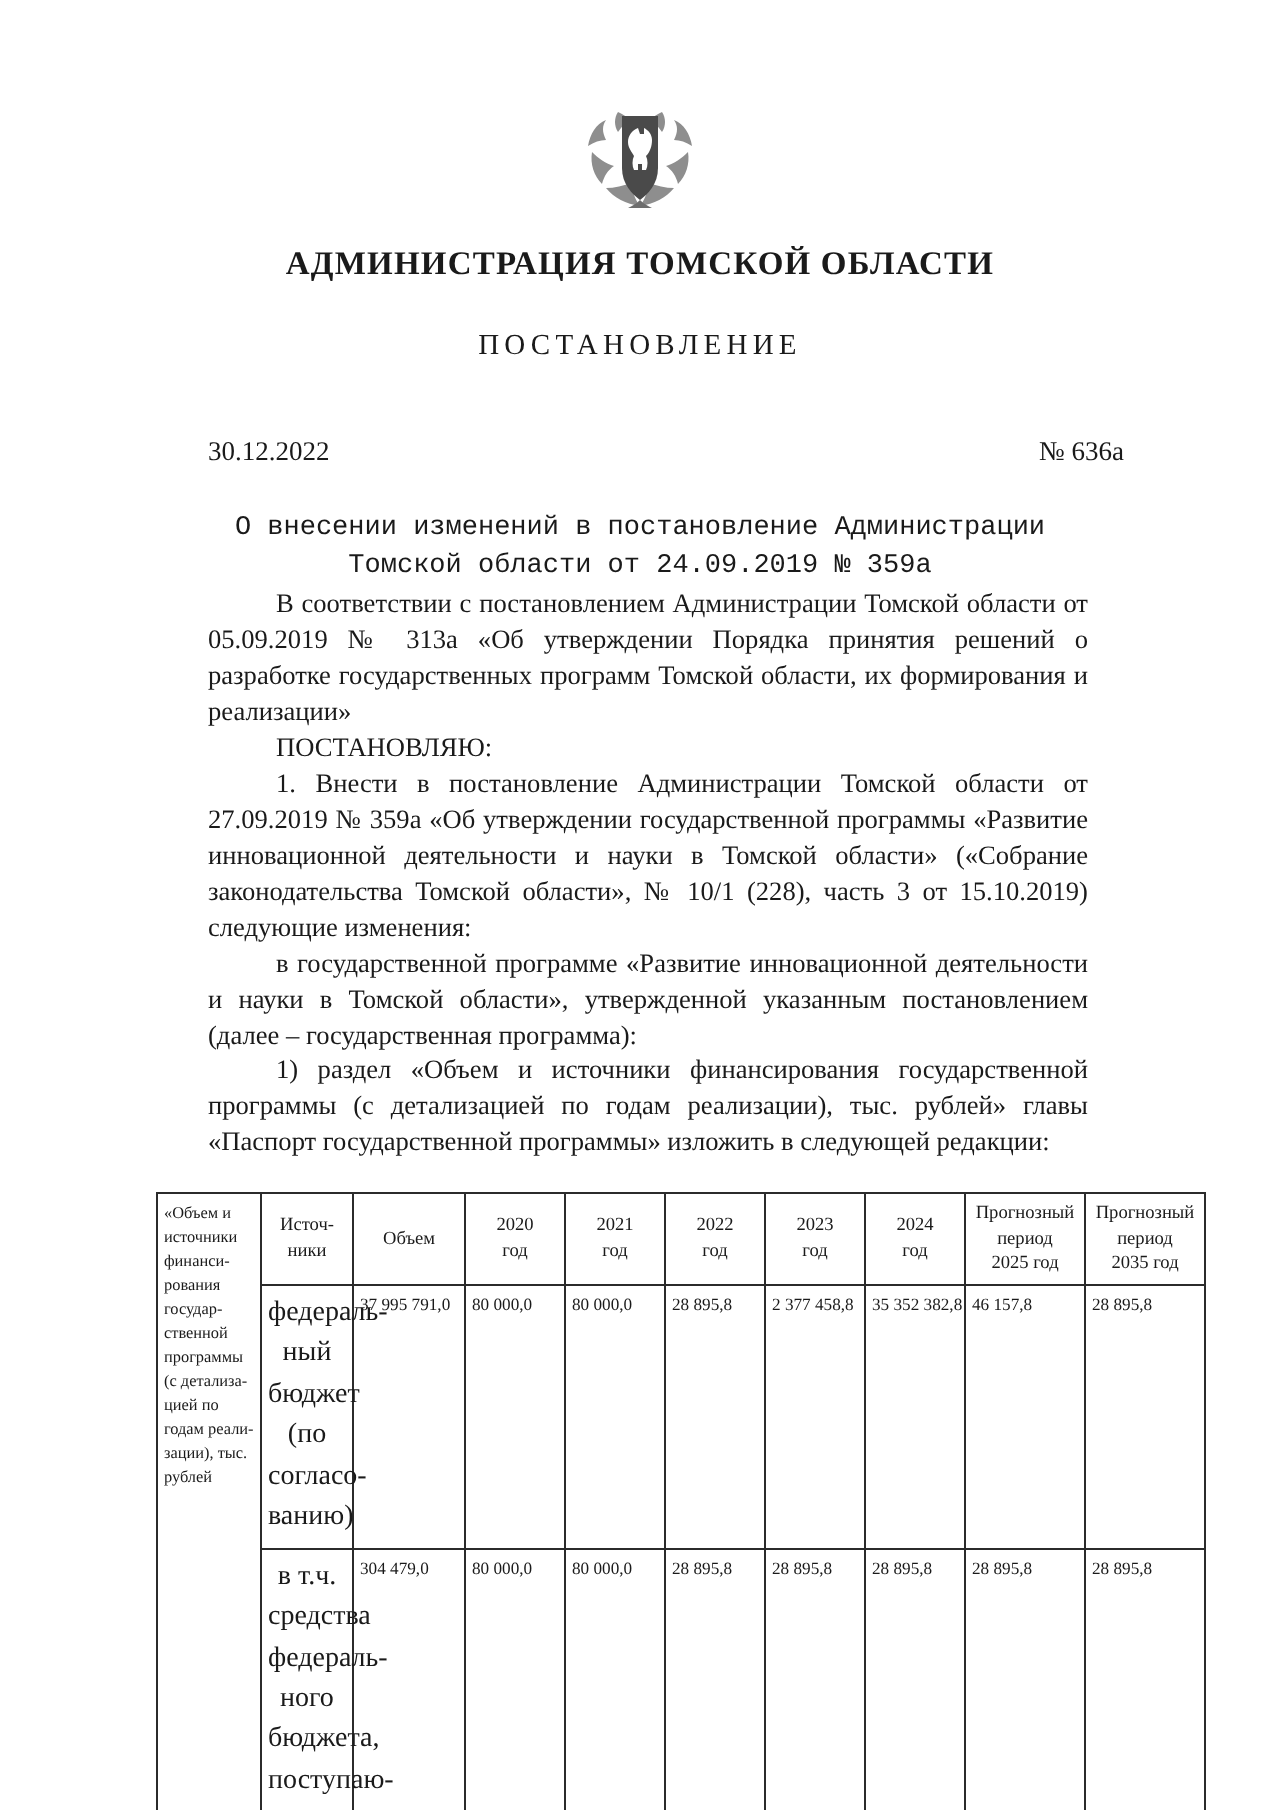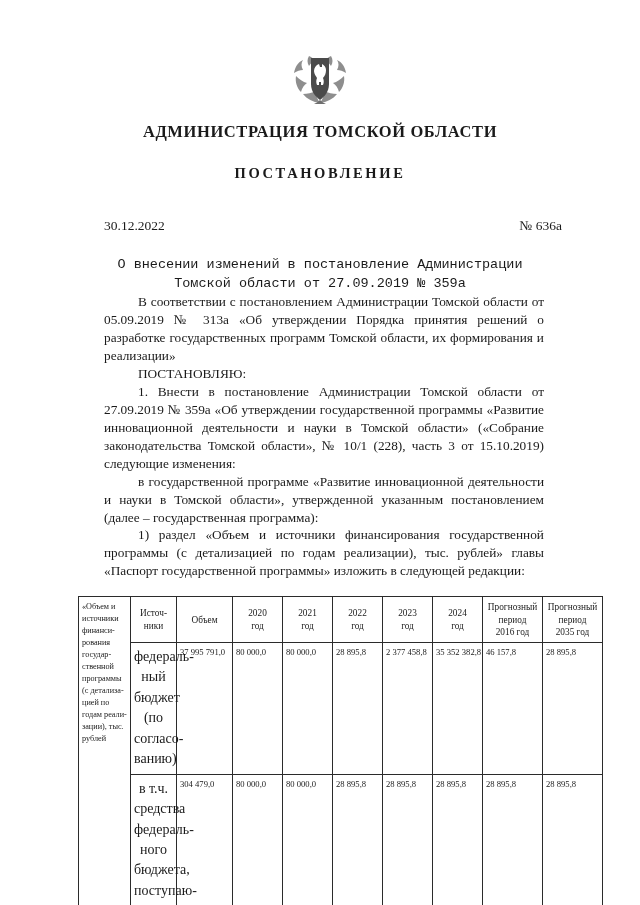--- a/index.html
+++ b/index.html
@@ -40,21 +40,21 @@
   .org-title {
     text-align: center;
     font-size: 16.5px;
     font-weight: bold;
     letter-spacing: 0.6px;
     margin-top: 14px;
   }
   .doc-type {
     text-align: center;
     font-size: 14.5px;
-    font-weight: bold;
+    font-weight: normal;
     letter-spacing: 2.6px;
     margin-top: 23px;
   }
 
   
   .meta-line {
     display: flex;
     justify-content: space-between;
     align-items: flex-start;
     margin-top: 36px;
@@ -167,21 +167,21 @@
   <div class="org-title">АДМИНИСТРАЦИЯ ТОМСКОЙ ОБЛАСТИ</div>
   <div class="doc-type">ПОСТАНОВЛЕНИЕ</div>
 
   <div class="meta-line">
     <span class="meta-date">30.12.2022</span>
     <span class="meta-number">№ 636а</span>
   </div>
 
   <div class="subject">
     <div>О внесении изменений в постановление Администрации</div>
-    <div>Томской области от 27.09.2019 № 359а</div>
+    <div>Томской области от 24.09.2019 № 359а</div>
   </div>
 
   <div class="body-block">
     <p class="para indent">В соответствии с постановлением Администрации Томской области от 05.09.2019 № 313а «Об утверждении Порядка принятия решений о разработке государственных программ Томской области, их формирования и реализации»</p>
     <p class="para indent">ПОСТАНОВЛЯЮ:</p>
     <p class="para indent">1. Внести в постановление Администрации Томской области от 27.09.2019 № 359а «Об утверждении государственной программы «Развитие инновационной деятельности и науки в Томской области» («Собрание законодательства Томской области», № 10/1 (228), часть 3 от 15.10.2019) следующие изменения:</p>
     <p class="para indent">в государственной программе «Развитие инновационной деятельности и науки в Томской области», утвержденной указанным постановлением (далее – государственная программа):</p>
     <p class="para indent">1) раздел «Объем и источники финансирования государственной программы (с детализацией по годам реализации), тыс. рублей» главы «Паспорт государственной программы» изложить в следующей редакции:</p>
   </div>
 
@@ -223,21 +223,21 @@
             <span>2023</span><br>
             <span>год</span>
           </th>
           <th>
             <span>2024</span><br>
             <span>год</span>
           </th>
           <th>
             <span>Прогнозный</span><br>
             <span>период</span><br>
-            <span>2016 год</span>
+            <span>2025 год</span>
           </th>
           <th>
             <span>Прогнозный</span><br>
             <span>период</span><br>
             <span>2035 год</span>
           </th>
         </tr>
 
         <tr>
           <td class="c-src">федераль-ный бюджет (по согласо-ванию)</td>

